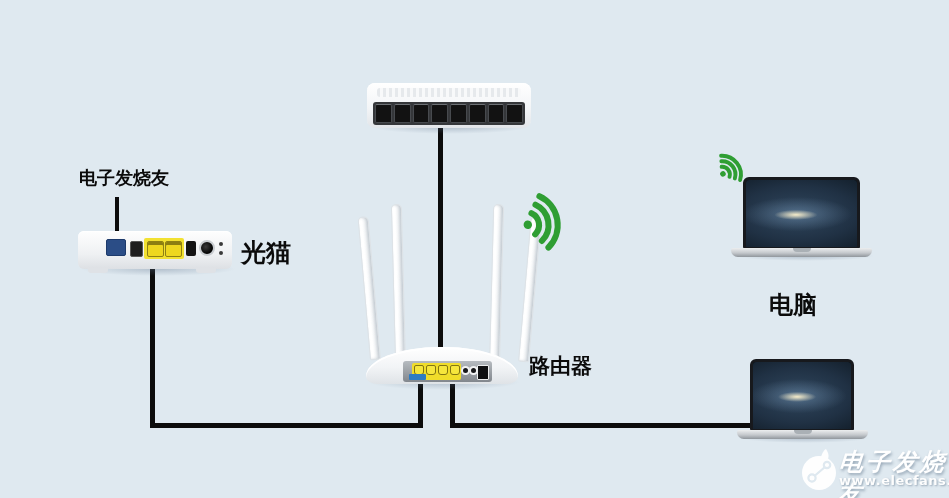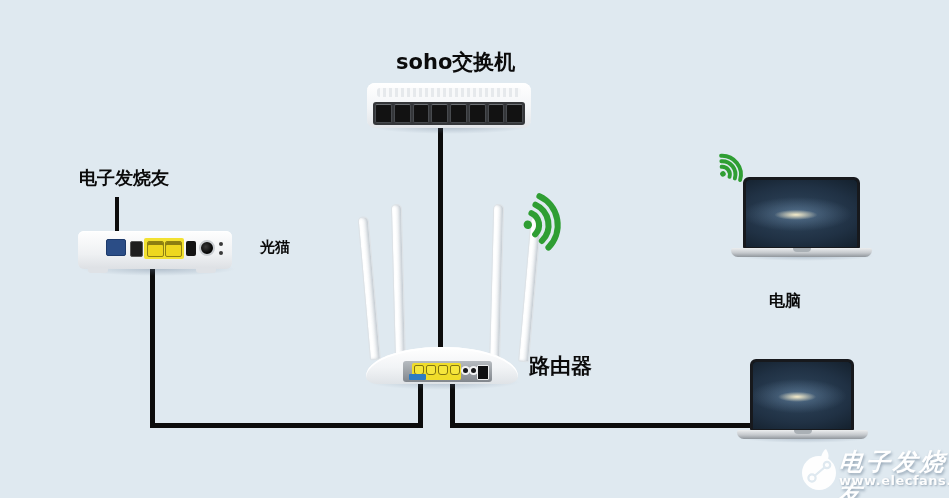--- a/index.html
+++ b/index.html
@@ -76,25 +76,24 @@
   .wm-title{position:absolute;left:838px;top:446px;font-size:24px;font-weight:bold;font-style:italic;
     color:#ffffff;letter-spacing:3px;text-shadow:1px 2px 3px rgba(145,162,178,.95);transform:skewX(-4deg);}
   .wm-site{position:absolute;left:839px;top:473px;font-size:13px;font-weight:bold;color:#fdfdfd;
     text-shadow:1px 1px 2px rgba(145,162,178,.95);letter-spacing:.5px;}
 </style>
 </head>
 <body>
 
 <div class="canvas">
 
-  <div class="lbl" style="left:396px;top:51px;font-size:21px;">soho交换机</div>
   <div class="lbl" style="left:79px;top:168px;font-size:18px;">电子发烧友</div>
-  <div class="lbl" style="left:260px;top:239px;font-size:15px;">光猫</div>
+  <div class="lbl" style="left:241px;top:239px;font-size:25px;">光猫</div>
   <div class="lbl" style="left:529px;top:355px;font-size:21px;">路由器</div>
-  <div class="lbl" style="left:769px;top:292px;font-size:16px;">电脑</div>
+  <div class="lbl" style="left:769px;top:292px;font-size:24px;">电脑</div>
 
   <div class="cable" style="left:115px;top:197px;width:4px;height:49px;"></div>
   <div class="cable" style="left:438px;top:124px;width:5px;height:243px;"></div>
   <div class="cable" style="left:150px;top:265px;width:5px;height:163px;"></div>
   <div class="cable" style="left:150px;top:423px;width:273px;height:5px;"></div>
   <div class="cable" style="left:418px;top:380px;width:5px;height:48px;"></div>
   <div class="cable" style="left:450px;top:382px;width:5px;height:46px;"></div>
   <div class="cable" style="left:450px;top:423px;width:302px;height:5px;"></div>
 
   <div class="shadow" style="left:372px;top:120px;width:156px;height:14px;"></div>

